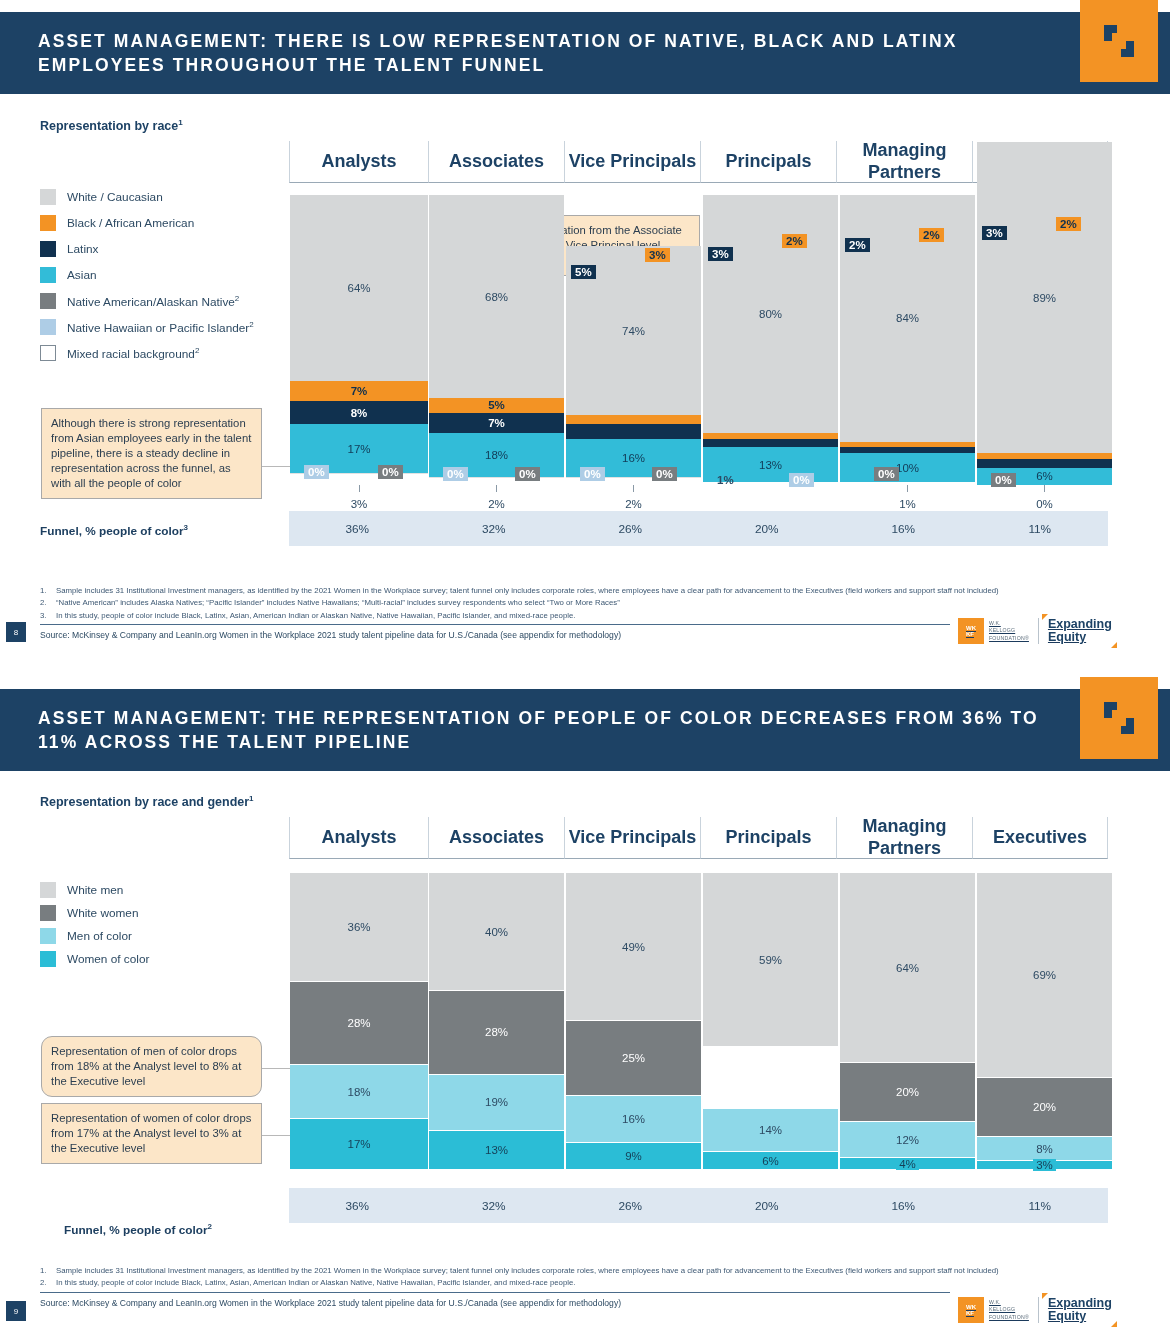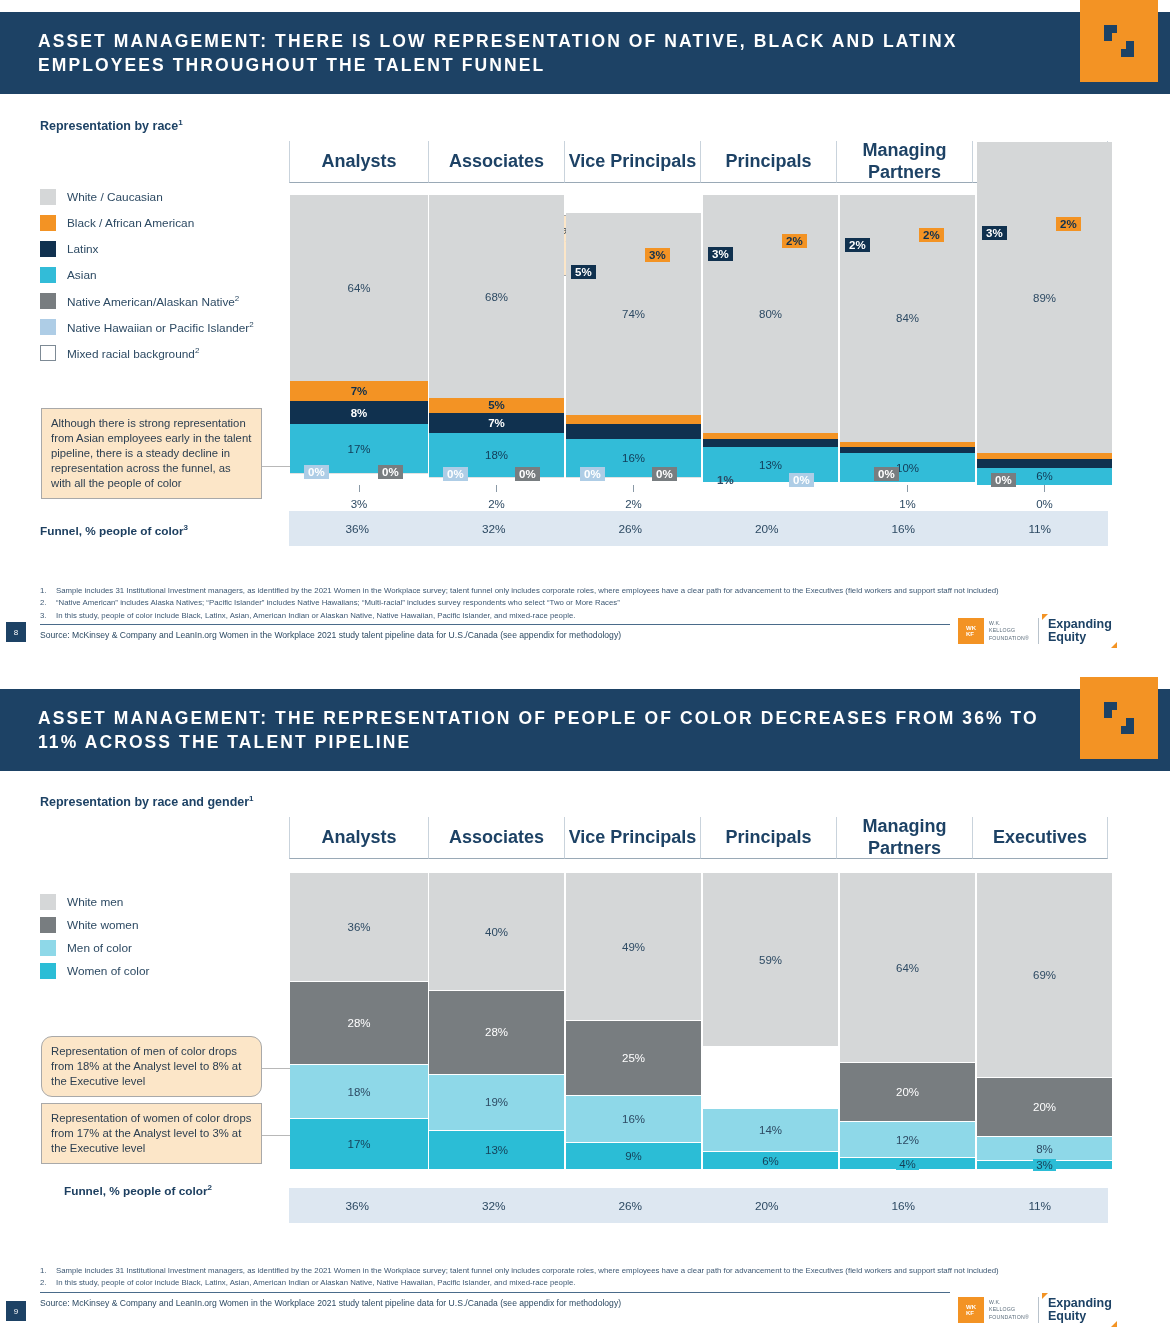--- a/index.html
+++ b/index.html
@@ -118,21 +118,21 @@
   .fn-txt { flex:1; }
   .fn-rule { height:1px; background:#4a6b8a; margin-top:3px; }
   .source {
     font-size:8.6px; color:#2d4a63; margin-top:5px;
   }
   .pagebox {
     position:absolute; width:20px; height:20px;
     background:#1d4265; color:#fff; font-size:8px;
     display:flex; align-items:center; justify-content:center;
   }
-  .brand { position:absolute; display:flex; align-items:center; }
+  .brand { position:absolute; display:flex; align-items:center;text-decoration:underline; }
   .brand-kellogg { display:flex; align-items:center; }
   .kel-mark {
     width:26px; height:26px; background:#f39324; color:#fff;
     font-size:6px; display:flex; align-items:center; justify-content:center;
     font-weight:bold; margin-right:5px;
   }
   .kel-txt { font-size:5.2px; color:#5a6b7a; line-height:1.35; letter-spacing:.2px; }
   .brand-div { width:1px; height:26px; background:#b9c3cc; margin:0 9px; }
   .ee { position:relative; }
   .ee-txt { font-size:12.5px; font-weight:bold; color:#1d4265; line-height:1.02; }
@@ -242,21 +242,21 @@
           <span class="seg-lbl" style="color:#123b57;">18%</span>
         </div>
       <div class="seg" style="background:#ffffff; bottom:0px; height:8.5px; border-top:1px solid #e2e2e2;"></div>
       <span class="badge" style="left:14px; bottom:4px; background:#aecde6; color:#ffffff;">0%</span>
       <span class="badge" style="left:86px; bottom:4px; background:#787d80; color:#ffffff;">0%</span>
       <span class="tickmark" style="left:67px; bottom:-7px;"></span>
       <span class="underlbl" style="left:0; width:135px; bottom:-25px;">2%</span>
     </div>
 
     <div class="bar" style="left:277px; width:135px; height:290px;">
-      <div class="seg" style="background:#d5d7d8; bottom:69.6px; height:202px;">
+      <div class="seg" style="background:#d5d7d8; bottom:69.6px; height:169px;">
           <span class="seg-lbl" style="color:#2d4a63;">74%</span>
         </div>
       <div class="seg" style="background:#f39324; bottom:60.9px; height:8.7px;"></div>
       <div class="seg" style="background:#10314f; bottom:46.4px; height:14.5px;"></div>
       <div class="seg" style="background:#32bcd8; bottom:8.5px; height:37.9px;">
           <span class="seg-lbl" style="color:#123b57;">16%</span>
         </div>
       <div class="seg" style="background:#ffffff; bottom:0px; height:8.5px; border-top:1px solid #e2e2e2;"></div>
       <span class="badge" style="left:79px; bottom:223px; background:#f39324; color:#10314f;">3%</span>
       <span class="badge" style="left:5px; bottom:206px; background:#10314f; color:#ffffff;">5%</span>
@@ -385,21 +385,21 @@
   <div class="col-head-row" style="left:289px; top:140px; width:819px; height:42px;">
     <div class="col-head" style="width:139px;">Analysts</div>
     <div class="col-head" style="width:136px;">Associates</div>
     <div class="col-head" style="width:136px;">Vice Principals</div>
     <div class="col-head" style="width:136px;">Principals</div>
     <div class="col-head" style="width:136px;">Managing Partners</div>
     <div class="col-head" style="width:136px;">Executives</div>
   </div>
 
   <div class="legend" style="left:40px; top:205px;">
-    <div class="legend-row" style="margin-bottom:7px;margin-top:12px;">
+    <div class="legend-row" style="margin-bottom:7px;">
       <span class="legend-sw" style="background:#d5d7d8;"></span>
       <span class="legend-label">White men</span>
     </div>
     <div class="legend-row" style="margin-bottom:7px;">
       <span class="legend-sw" style="background:#787d80;"></span>
       <span class="legend-label">White women</span>
     </div>
     <div class="legend-row" style="margin-bottom:7px;">
       <span class="legend-sw" style="background:#8ed8e8;"></span>
       <span class="legend-label">Men of color</span>
@@ -499,21 +499,21 @@
         </div>
       <div class="seg" style="background:#8ed8e8; bottom:8.9px; height:23.9px; border-top:1.5px solid #fff;">
           <span class="seg-lbl" style="color:#2d4a63;">8%</span>
         </div>
       <div class="seg" style="background:#2bbdd6; bottom:0px; height:8.9px; border-top:1.5px solid #fff;">
           <span class="seg-lbl" style="color:#153f57;background:#2bbdd6;padding:0 3px;">3%</span>
         </div>
     </div>
   </div>
 
-  <div class="funnel-label" style="left:40px; top:506px;padding-left:24px;">
+  <div class="funnel-label" style="left:40px; top:545px;padding-left:24px;">
     <span>Funnel, % people of color</span><span class="sup">2</span>
   </div>
   <div class="funnel-strip" style="left:289px; top:511px; width:819px; height:35px;">
     <div class="funnel-cell">36%</div>
     <div class="funnel-cell">32%</div>
     <div class="funnel-cell">26%</div>
     <div class="funnel-cell">20%</div>
     <div class="funnel-cell">16%</div>
     <div class="funnel-cell">11%</div>
   </div>

